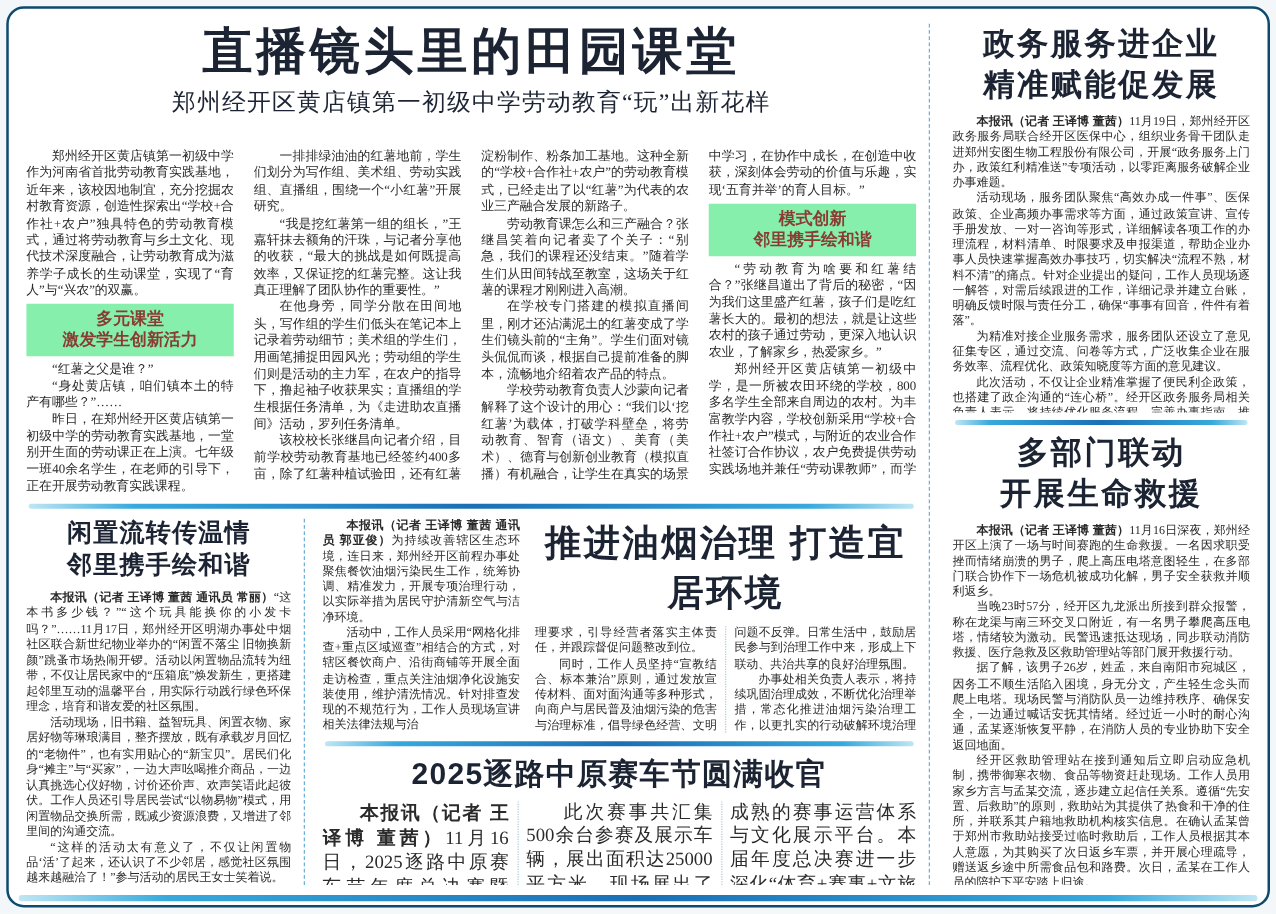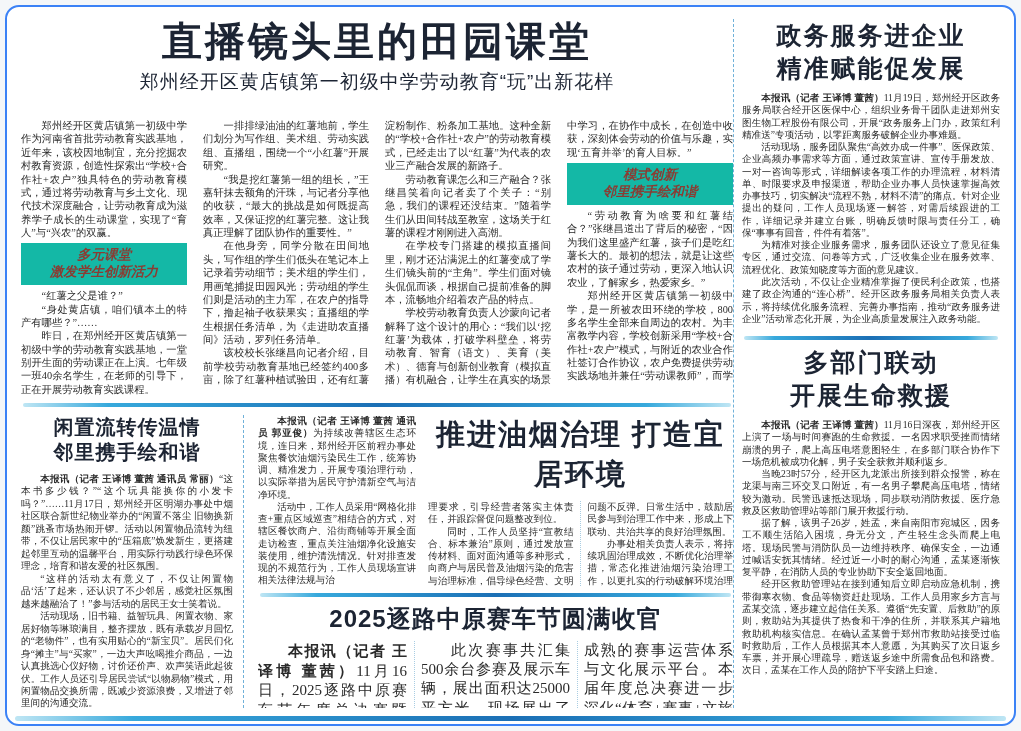--- a/index.html
+++ b/index.html
@@ -1,37 +1,37 @@
 <!DOCTYPE html>
 <html><head>
 <meta charset="utf-8">
 <style>
   html,body{margin:0;padding:0;background:#f4f7f9;}
   body{width:1021px;height:731px;position:relative;font-family:"Liberation Serif",serif;color:#2a2a2a;}
-  .page{position:absolute;inset:5px;background:#fff;border:2px solid #3b82f6;border-radius:14px;
-        padding:12px 14px 16px 14px;box-sizing:border-box;display:flex;overflow:hidden;}
+  .page{position:absolute;inset:5px;background:#fff;border:2px solid #0c4a6e;border-radius:14px;
+        padding:12px 14px 16px 14px;box-sizing:border-box;display:flex;gap:10px;overflow:hidden;}
   .page:after{content:"";position:absolute;left:8px;right:8px;bottom:3px;height:5px;border-radius:3px;
         background:linear-gradient(90deg,#bfe6f4,#37a9dc 12%,#1b6fb5 50%,#37a9dc 88%,#bfe6f4);}
   .left-region{width:712px;flex:none;display:flex;flex-direction:column;min-height:0;}
   .right-region{flex:1;min-width:0;display:flex;flex-direction:column;min-height:0;padding-left:8px;justify-content:space-between;}
   .vsep{border-left:1px dashed #6fb1d9;flex:none;}
   .hdiv{height:4px;border-radius:2px;flex:none;margin:6px 2px;
         background:linear-gradient(90deg,#bfe6f4,#37a9dc 12%,#1b6fb5 50%,#37a9dc 88%,#bfe6f4);}
   h1,h2{font-family:"Liberation Sans",sans-serif;color:#1c2433;text-align:center;margin:0;font-weight:bold;}
   .main-headline{font-size:40px;letter-spacing:3px;line-height:1.1;}
-  .main-subtitle{font-family:Liberation Sans, sans-serif;font-size:19px;color:#1c2433;text-align:center;
+  .main-subtitle{font-family:Liberation Serif, serif;font-size:19px;color:#1c2433;text-align:center;
         margin-top:6px;letter-spacing:1px;}
   .body-cols{column-gap:16px;text-align:justify;overflow:hidden;}
   .main-body{margin-top:24px;height:278px;column-count:4;font-size:10.3px;line-height:1.3;}
   .para{margin:0;text-indent:2em;}
   .para.cont{text-indent:0;}
   .para .lead{font-family:"Liberation Sans",sans-serif;}
-  .subhead{background:#14b8a6;text-align:center;font-family:"Liberation Sans",sans-serif;
+  .subhead{background:#86efac;text-align:center;font-family:"Liberation Sans",sans-serif;
         font-weight:bold;color:#8a3c33;font-size:13.5px;line-height:1.25;padding:4px 2px;margin:4px 0;
-        break-inside:avoid;font-style:italic;}
+        break-inside:avoid;}
   .bottom-zone{flex:1;display:flex;gap:10px;min-height:0;margin-top:2px;}
   .flea{width:212px;flex:none;display:flex;flex-direction:column;min-height:0;}
   .flea h2{font-size:20px;line-height:1.25;letter-spacing:1px;}
   .flea .art-body{margin-top:8px;font-size:9.6px;line-height:1.3;text-align:justify;overflow:hidden;}
   .bottom-right{flex:1;min-width:0;display:flex;flex-direction:column;min-height:0;padding-left:4px;}
   .youyan{display:flex;gap:12px;height:172px;min-height:0;}
   .yy-left{width:158px;flex:none;font-size:9.6px;line-height:1.28;text-align:justify;overflow:hidden;}
   .yy-right{flex:1;min-width:0;display:flex;flex-direction:column;}
   .yy-right h2{font-size:29px;letter-spacing:2px;}
   .yy-body{margin-top:6px;flex:1;column-count:2;column-gap:14px;column-rule:1px dotted #a9cde2;
@@ -84,22 +84,22 @@
 
     <div class="bottom-zone">
 
       <article class="flea">
         <h2>
           <span>闲置流转传温情</span><br>
           <span>邻里携手绘和谐</span>
         </h2>
         <div class="art-body">
             <p class="para"><b class="lead">本报讯（记者 王译博 董茜 通讯员 常丽）</b>“这本书多少钱？”“这个玩具能换你的小发卡吗？”……11月17日，郑州经开区明湖办事处中烟社区联合新世纪物业举办的“闲置不落尘 旧物换新颜”跳蚤市场热闹开锣。活动以闲置物品流转为纽带，不仅让居民家中的“压箱底”焕发新生，更搭建起邻里互动的温馨平台，用实际行动践行绿色环保理念，培育和谐友爱的社区氛围。</p>
+            <p class="para">活动现场，旧书籍、益智玩具、闲置衣物、家居好物等琳琅满目，整齐摆放，既有承载岁月回忆的“老物件”，也有实用贴心的“新宝贝”。居民们化身“摊主”与“买家”，一边大声吆喝推介商品，一边认真挑选心仪好物，讨价还价声、欢声笑语此起彼伏。工作人员还引导居民尝试“以物易物”模式，用闲置物品交换所需，既减少资源浪费，又增进了邻里间的沟通交流。</p>
             <p class="para">“这样的活动太有意义了，不仅让闲置物品‘活’了起来，还认识了不少邻居，感觉社区氛围越来越融洽了！”参与活动的居民王女士笑着说。</p>
-            <p class="para">活动现场，旧书籍、益智玩具、闲置衣物、家居好物等琳琅满目，整齐摆放，既有承载岁月回忆的“老物件”，也有实用贴心的“新宝贝”。居民们化身“摊主”与“买家”，一边大声吆喝推介商品，一边认真挑选心仪好物，讨价还价声、欢声笑语此起彼伏。工作人员还引导居民尝试“以物易物”模式，用闲置物品交换所需，既减少资源浪费，又增进了邻里间的沟通交流。</p>
             <p class="para">此外，活动现场还设置了公益礼品派发区，工作人员向参与居民赠送捐赠小礼品，进一步扩大了跳蚤市场的覆盖面与影响力，让绿色共享的理念传递到每一个家庭。</p>
           </div>
       </article>
 
       <div class="vsep"></div>
 
       <div class="bottom-right">
 
         <article class="youyan">
           <div class="yy-left">

